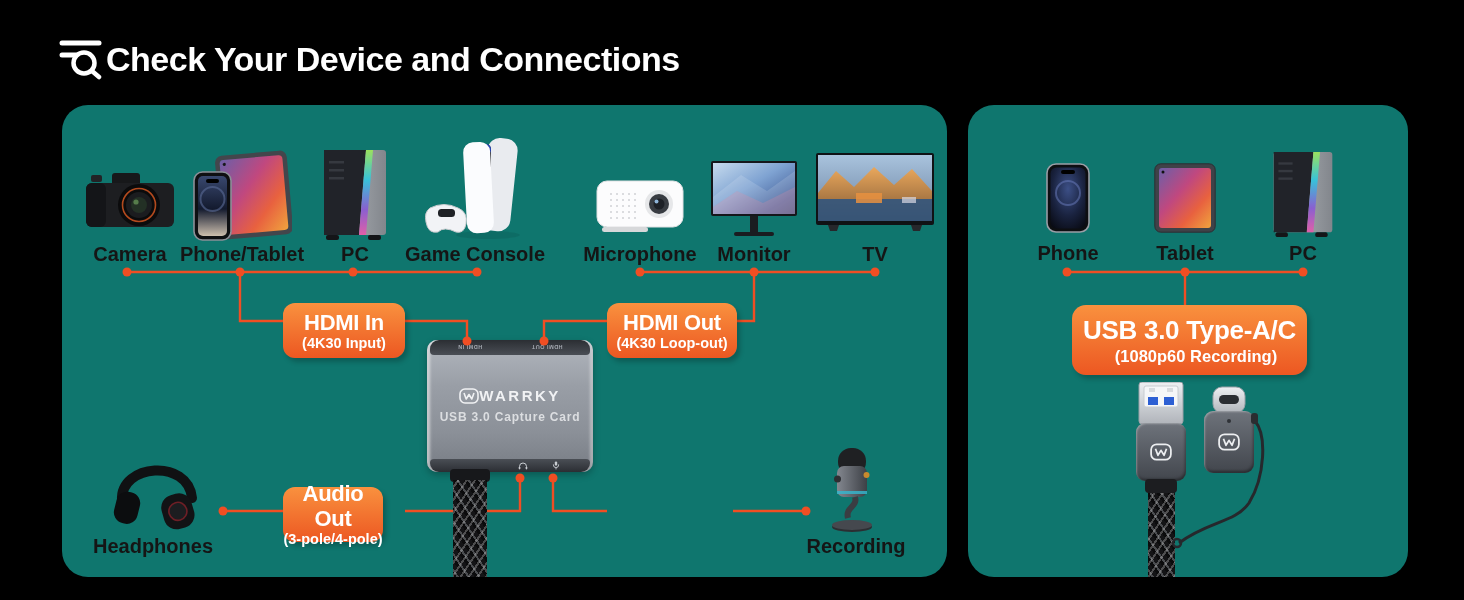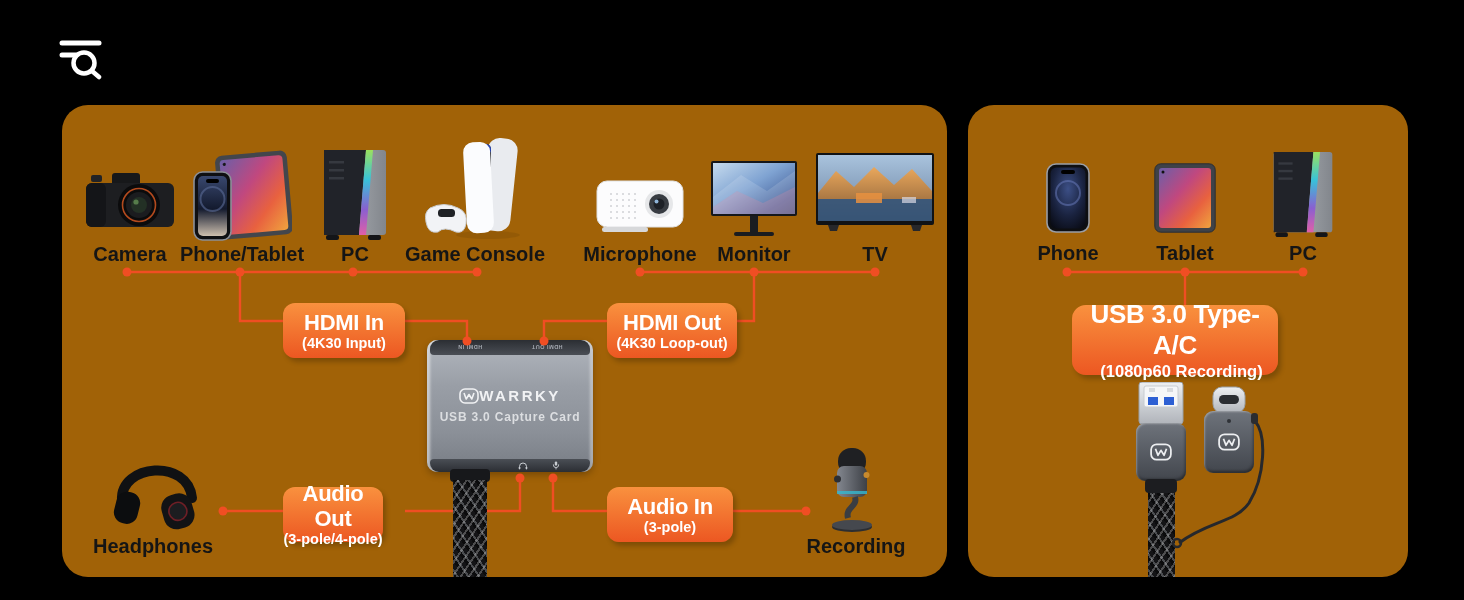--- a/index.html
+++ b/index.html
@@ -1,18 +1,18 @@
 <!DOCTYPE html>
 <html><head>
 <meta charset="utf-8">
 <style>
   html,body{margin:0;padding:0;background:#000;}
   #page{position:relative;width:1464px;height:600px;background:#000;overflow:hidden;
         font-family:"Liberation Sans",sans-serif;}
-  .panel{position:absolute;top:105px;height:472px;background:#a16207;border-radius:26px;overflow:hidden;}
+  .panel{position:absolute;top:105px;height:472px;background:#0f766e;border-radius:26px;overflow:hidden;}
   #left-panel{left:62px;width:885px;}
   #right-panel{left:968px;width:440px;}
   .abs{position:absolute;}
   #page-title{position:absolute;left:106px;top:36px;font-size:34px;font-weight:700;
               color:#fff;letter-spacing:-0.5px;line-height:46px;white-space:nowrap;}
   .dev-label{position:absolute;transform:translateX(-50%);font-size:20px;font-weight:700;
              color:#151515;white-space:nowrap;z-index:4;}
   .wires{position:absolute;left:0;top:0;z-index:5;pointer-events:none;}
   .tag{position:absolute;background:linear-gradient(180deg,#F9913E 0%,#EC5722 100%);
        border-radius:12px;color:#fff;text-align:center;display:flex;flex-direction:column;
@@ -106,20 +106,21 @@
       </pattern>
     </defs>
   </svg>
 
   <svg class="abs" style="left:57px;top:36px" width="46" height="44" viewBox="0 0 46 44">
     <line x1="5" y1="7" x2="42" y2="7" stroke="#fff" stroke-width="5" stroke-linecap="round"></line>
     <line x1="5" y1="19" x2="19" y2="19" stroke="#fff" stroke-width="5" stroke-linecap="round"></line>
     <circle cx="27" cy="27" r="10.5" fill="none" stroke="#fff" stroke-width="4.5"></circle>
     <line x1="35" y1="35" x2="42" y2="41" stroke="#fff" stroke-width="4.5" stroke-linecap="round"></line>
   </svg>
+  <div id="page-title">Check Your Device and Connections</div>
 
   <div id="left-panel" class="panel">
 
     <svg class="dev" style="left:23px;top:66px" width="90" height="68" viewBox="0 0 90 68">
       <rect x="27" y="2" width="28" height="14" rx="3" fill="#17181a"></rect>
       <rect x="6" y="4" width="11" height="7" rx="2" fill="#222326"></rect>
       <rect x="1" y="12" width="88" height="44" rx="6" fill="#1d1e21"></rect>
       <rect x="1" y="12" width="20" height="44" rx="6" fill="#141518"></rect>
       <circle cx="54" cy="34" r="21" fill="#0b0b0c"></circle>
       <circle cx="54" cy="34" r="16.5" fill="none" stroke="#b34a1e" stroke-width="1.6"></circle>
@@ -295,24 +296,20 @@
       <div class="s">(4K30 Input)</div>
     </div>
     <div class="tag" style="left:545px;top:198px;width:130px;height:55px">
       <div class="t">HDMI Out</div>
       <div class="s">(4K30 Loop-out)</div>
     </div>
     <div class="tag" style="left:221px;top:382px;width:100px;height:55px">
       <div class="t">Audio Out</div>
       <div class="s">(3-pole/4-pole)</div>
     </div>
-    <div class="tag" style="left:545px;top:382px;width:126px;height:55px">
-      <div class="t">Audio In</div>
-      <div class="s">(3-pole)</div>
-    </div>
   </div>
 
   <div id="right-panel" class="panel">
 
     <svg class="dev" style="left:78px;top:58px" width="44" height="70" viewBox="0 0 44 70">
       <rect x="1" y="1" width="42" height="68" rx="9" fill="#0d0e11" stroke="#9a9ea6" stroke-width="1.6"></rect>
       <rect x="4.5" y="4.5" width="35" height="61" rx="6" fill="url(#gIp2)"></rect>
       <circle cx="22" cy="30" r="12" fill="none" stroke="#6b7ec0" stroke-width="2" opacity=".5"></circle>
       <rect x="15" y="7" width="14" height="4" rx="2" fill="#000"></rect>
     </svg>
@@ -343,21 +340,21 @@
         <path d="M99,167 H335"></path>
         <path d="M217,167 V202"></path>
       </g>
       <g fill="#F04E23">
         <circle cx="99" cy="167" r="4.5"></circle>
           <circle cx="217" cy="167" r="4.5"></circle>
         <circle cx="335" cy="167" r="4.5"></circle>
       </g>
     </svg>
 
-    <div class="tag usb-tag" style="left:104px;top:200px;width:206px;height:70px">
+    <div class="tag usb-tag" style="left:104px;top:200px;width:235px;height:70px">
       <div class="t">USB 3.0 Type-A/C</div>
       <div class="s">(1080p60 Recording)</div>
     </div>
 
     <svg class="abs" style="left:169px;top:277px;z-index:3" width="48" height="44" viewBox="0 0 48 44">
       <rect x="2" y="0" width="44" height="42" rx="3" fill="url(#gMetal)" stroke="#9aa0a7"></rect>
       <rect x="7" y="4" width="34" height="21" rx="2" fill="#f5f6f8" stroke="#c8ccd1"></rect>
       <rect x="11" y="15" width="10" height="8" fill="#2d5fd3"></rect>
       <rect x="27" y="15" width="10" height="8" fill="#2d5fd3"></rect>
       <rect x="12" y="6" width="6" height="4" fill="#d7dade"></rect>

